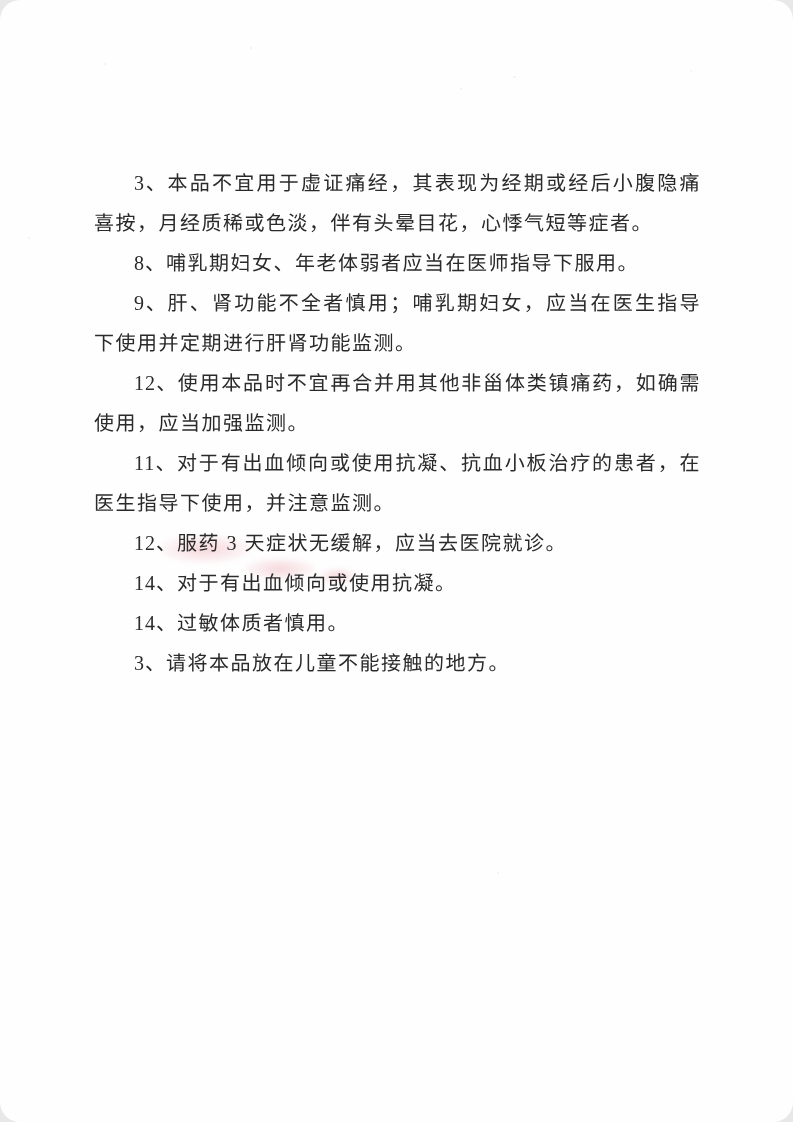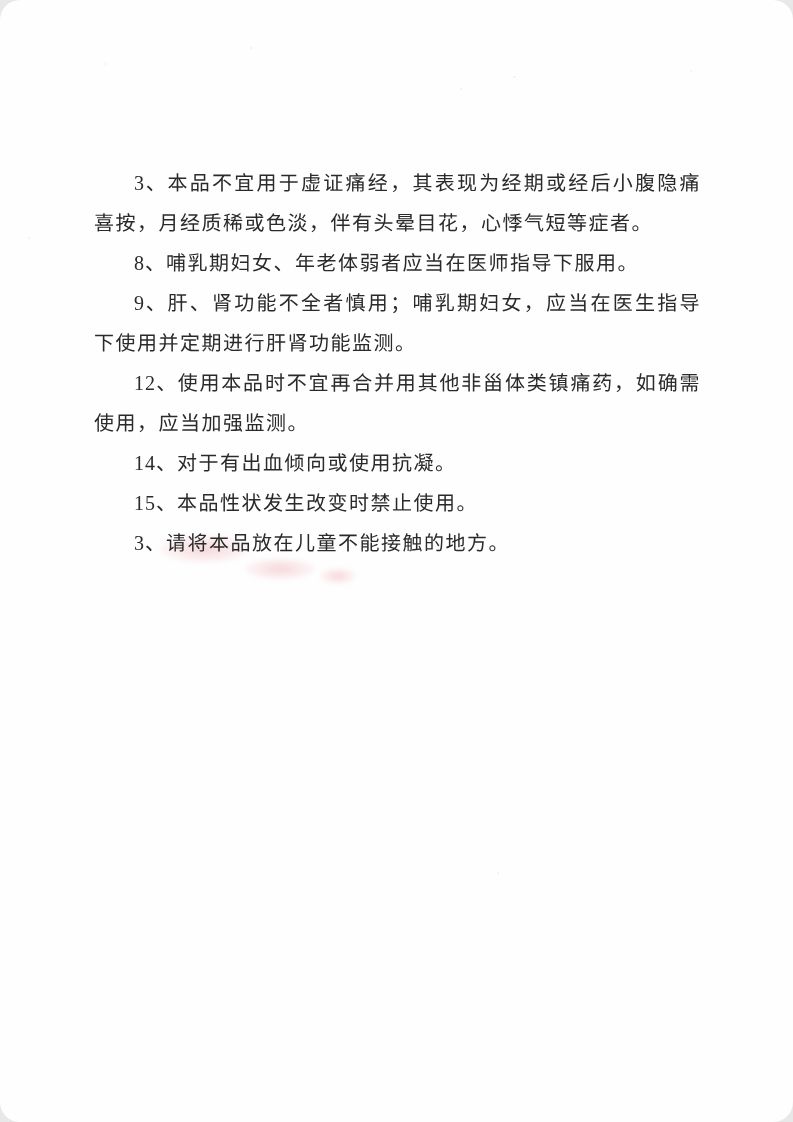--- a/index.html
+++ b/index.html
@@ -65,18 +65,20 @@
   <div class="speck" style="left:28px; top:237px; width:2px; height:2px; opacity:0.14;"></div>
   <div class="smudge" style="left:160px; top:535px; width:90px; height:28px;"></div>
   <div class="smudge" style="left:245px; top:558px; width:70px; height:22px;"></div>
   <div class="smudge" style="left:320px; top:568px; width:36px; height:16px;"></div>
 
   <div class="content">
     <p class="item"><span class="num">3、</span><span>本品不宜用于虚证痛经，其表现为经期或经后小腹隐痛喜按，月经质稀或色淡，伴有头晕目花，心悸气短等症者。</span></p>
     <p class="item"><span class="num">8、</span><span>哺乳期妇女、年老体弱者应当在医师指导下服用。</span></p>
     <p class="item"><span class="num">9、</span><span>肝、肾功能不全者慎用；哺乳期妇女，应当在医生指导下使用并定期进行肝肾功能监测。</span></p>
     <p class="item"><span class="num">12、</span><span>使用本品时不宜再合并用其他非甾体类镇痛药，如确需使用，应当加强监测。</span></p>
+    <p class="item"><span class="num">11、</span><span>对于有出血倾向或使用抗凝、抗血小板治疗的患者，在医生指导下使用，并注意监测。</span></p>
+    <p class="item"><span class="num">12、</span><span>服药 3 天症状无缓解，应当去医院就诊。</span></p>
     <p class="item"><span class="num">14、</span><span>对于有出血倾向或使用抗凝。</span></p>
-    <p class="item"><span class="num">15、</span><span>本品性状发生改变时禁止使用。</span></p>
+    <p class="item"><span class="num">14、</span><span>过敏体质者慎用。</span></p>
     <p class="item"><span class="num">3、</span><span>请将本品放在儿童不能接触的地方。</span></p>
   </div>
 
 </div>
 
 </body></html>

